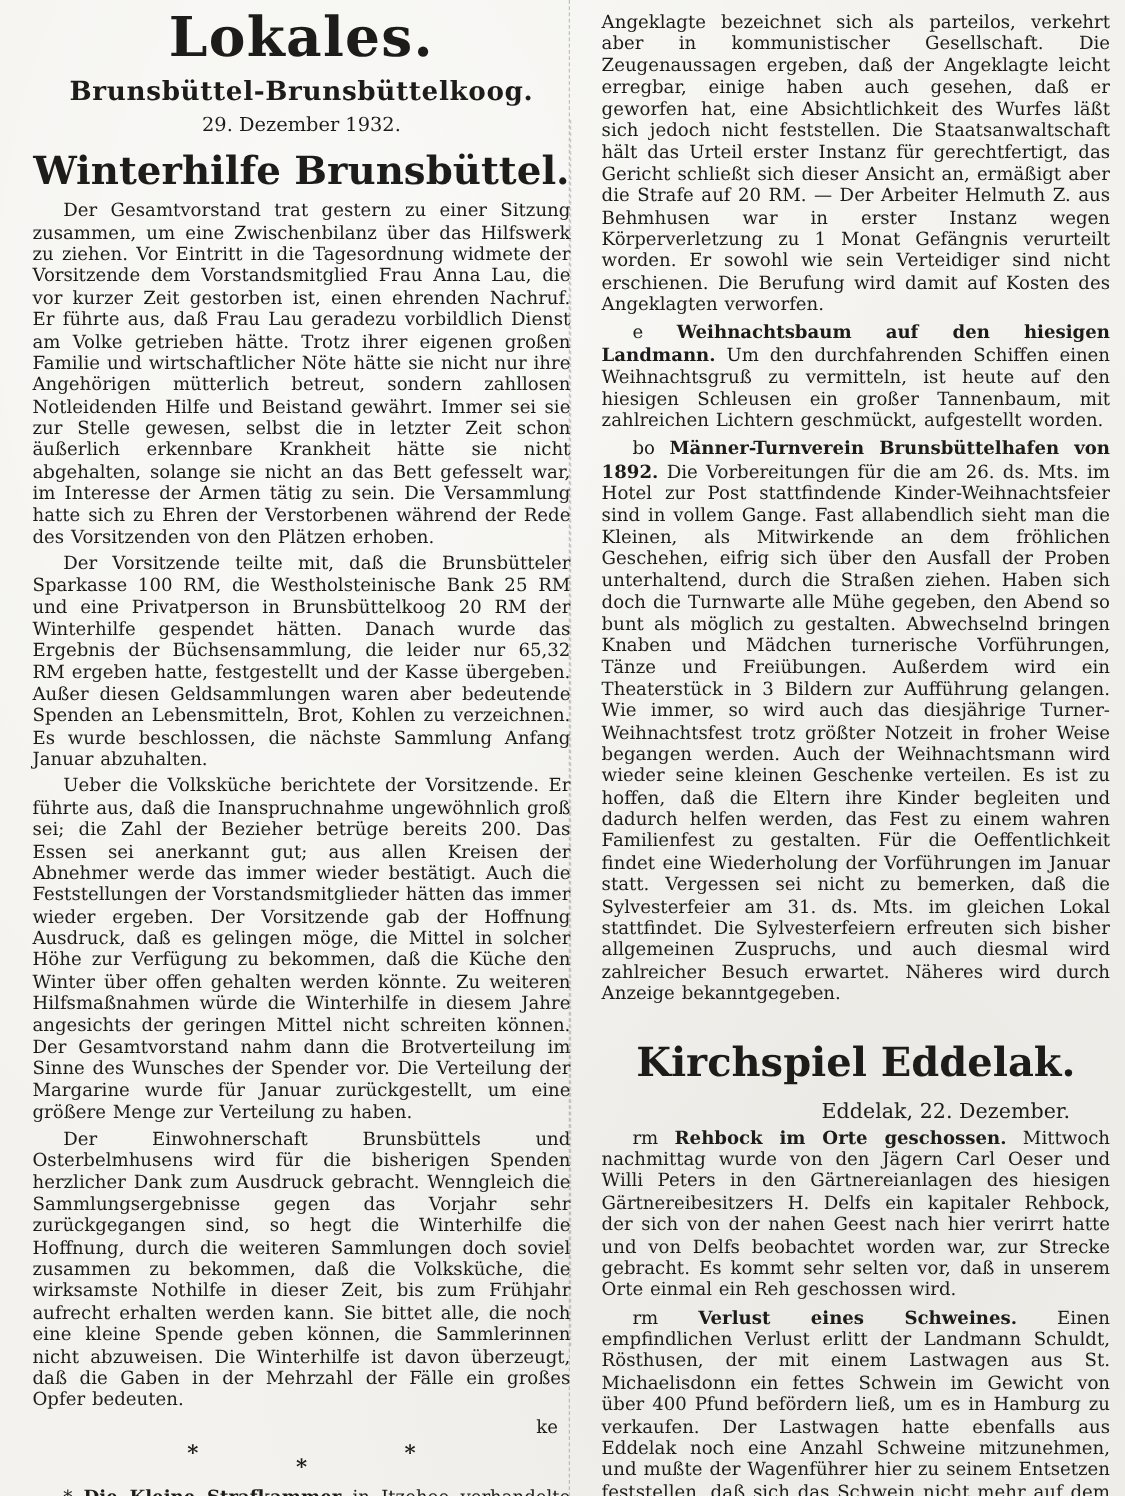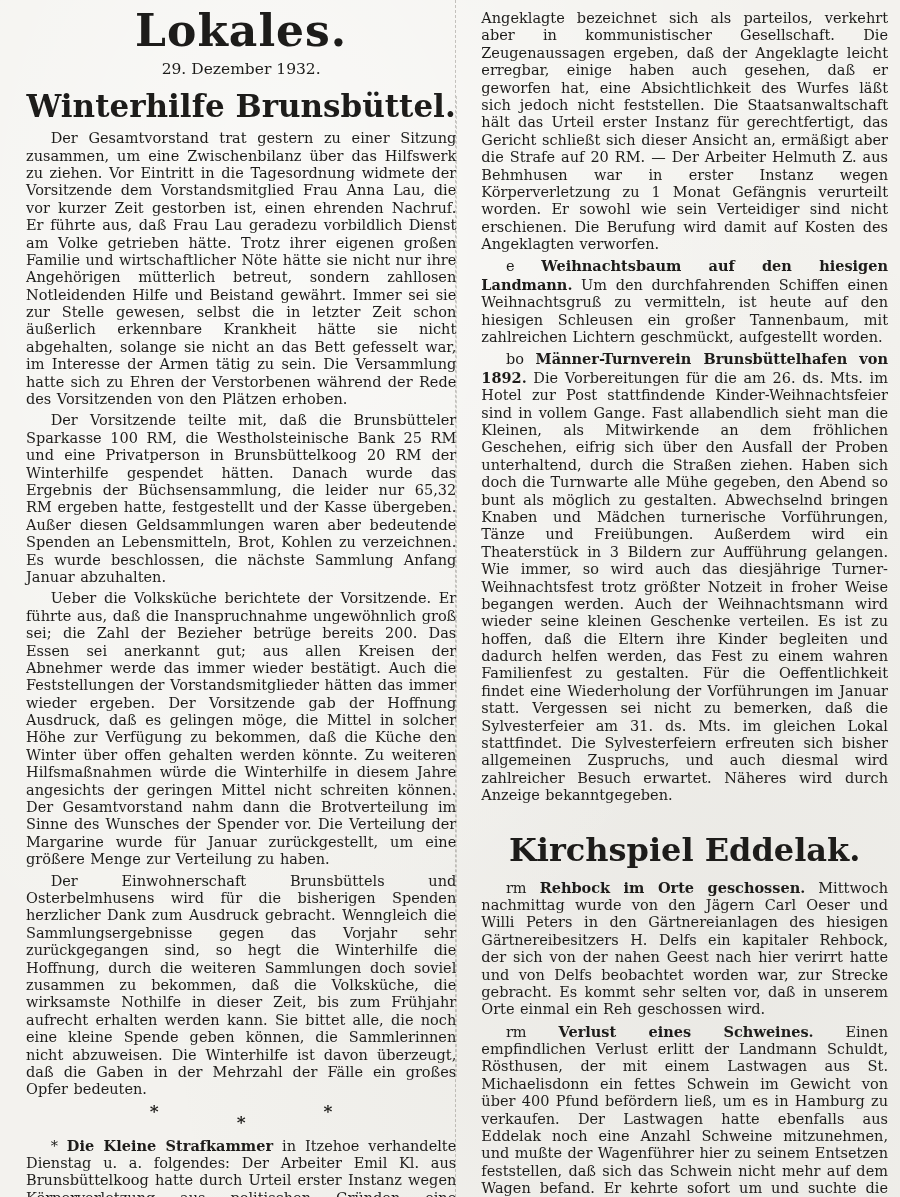--- a/index.html
+++ b/index.html
@@ -114,28 +114,30 @@
   .star-separator .star { line-height: 1; }
   .star-separator .star.mid { margin-top: 11px; }
 </style>
 </head>
 <body>
 
 <div class="page">
 
   <div class="col col-left">
     <h1 class="masthead">Lokales.</h1>
+    <h2 class="region-heading">Brunsbüttel-Brunsbüttelkoog.</h2>
     <p class="date-line">29. Dezember 1932.</p>
 
     <h3 class="article-head">Winterhilfe Brunsbüttel.</h3>
 
     <p class="para indent">Der Gesamtvorstand trat gestern zu einer Sitzung zusammen, um eine Zwischenbilanz über das Hilfswerk zu ziehen. Vor Eintritt in die Tagesordnung widmete der Vorsitzende dem Vorstandsmitglied Frau Anna Lau, die vor kurzer Zeit gestorben ist, einen ehrenden Nachruf. Er führte aus, daß Frau Lau geradezu vorbildlich Dienst am Volke getrieben hätte. Trotz ihrer eigenen großen Familie und wirtschaftlicher Nöte hätte sie nicht nur ihre Angehörigen mütterlich betreut, sondern zahllosen Notleidenden Hilfe und Beistand gewährt. Immer sei sie zur Stelle gewesen, selbst die in letzter Zeit schon äußerlich erkennbare Krankheit hätte sie nicht abgehalten, solange sie nicht an das Bett gefesselt war, im Interesse der Armen tätig zu sein. Die Versammlung hatte sich zu Ehren der Verstorbenen während der Rede des Vorsitzenden von den Plätzen erhoben.</p>
     <p class="para indent">Der Vorsitzende teilte mit, daß die Brunsbütteler Sparkasse 100 RM, die Westholsteinische Bank 25 RM und eine Privatperson in Brunsbüttelkoog 20 RM der Winterhilfe gespendet hätten. Danach wurde das Ergebnis der Büchsensammlung, die leider nur 65,32 RM ergeben hatte, festgestellt und der Kasse übergeben. Außer diesen Geldsammlungen waren aber bedeutende Spenden an Lebensmitteln, Brot, Kohlen zu verzeichnen. Es wurde beschlossen, die nächste Sammlung Anfang Januar abzuhalten.</p>
     <p class="para indent">Ueber die Volksküche berichtete der Vorsitzende. Er führte aus, daß die Inanspruchnahme ungewöhnlich groß sei; die Zahl der Bezieher betrüge bereits 200. Das Essen sei anerkannt gut; aus allen Kreisen der Abnehmer werde das immer wieder bestätigt. Auch die Feststellungen der Vorstandsmitglieder hätten das immer wieder ergeben. Der Vorsitzende gab der Hoffnung Ausdruck, daß es gelingen möge, die Mittel in solcher Höhe zur Verfügung zu bekommen, daß die Küche den Winter über offen gehalten werden könnte. Zu weiteren Hilfsmaßnahmen würde die Winterhilfe in diesem Jahre angesichts der geringen Mittel nicht schreiten können. Der Gesamtvorstand nahm dann die Brotverteilung im Sinne des Wunsches der Spender vor. Die Verteilung der Margarine wurde für Januar zurückgestellt, um eine größere Menge zur Verteilung zu haben.</p>
     <p class="para indent">Der Einwohnerschaft Brunsbüttels und Osterbelmhusens wird für die bisherigen Spenden herzlicher Dank zum Ausdruck gebracht. Wenngleich die Sammlungsergebnisse gegen das Vorjahr sehr zurückgegangen sind, so hegt die Winterhilfe die Hoffnung, durch die weiteren Sammlungen doch soviel zusammen zu bekommen, daß die Volksküche, die wirksamste Nothilfe in dieser Zeit, bis zum Frühjahr aufrecht erhalten werden kann. Sie bittet alle, die noch eine kleine Spende geben können, die Sammlerinnen nicht abzuweisen. Die Winterhilfe ist davon überzeugt, daß die Gaben in der Mehrzahl der Fälle ein großes Opfer bedeuten.</p>
+    <p class="signature">ke</p>
 
     <div class="star-separator">
       <span class="star">*</span>
       <span class="star mid">*</span>
       <span class="star">*</span>
     </div>
 
     <p class="para indent">
       <span class="mark">*</span>
       <span class="lead">Die Kleine Strafkammer</span>
@@ -156,20 +158,21 @@
       <span>Um den durchfahrenden Schiffen einen Weihnachtsgruß zu vermitteln, ist heute auf den hiesigen Schleusen ein großer Tannenbaum, mit zahlreichen Lichtern geschmückt, aufgestellt worden.</span>
     </p>
 
     <p class="para indent">
       <span class="mark">bo</span>
       <span class="lead">Männer-Turnverein Brunsbüttelhafen von 1892.</span>
       <span>Die Vorbereitungen für die am 26. ds. Mts. im Hotel zur Post stattfindende Kinder-Weihnachtsfeier sind in vollem Gange. Fast allabendlich sieht man die Kleinen, als Mitwirkende an dem fröhlichen Geschehen, eifrig sich über den Ausfall der Proben unterhaltend, durch die Straßen ziehen. Haben sich doch die Turnwarte alle Mühe gegeben, den Abend so bunt als möglich zu gestalten. Abwechselnd bringen Knaben und Mädchen turnerische Vorführungen, Tänze und Freiübungen. Außerdem wird ein Theaterstück in 3 Bildern zur Aufführung gelangen. Wie immer, so wird auch das diesjährige Turner-Weihnachtsfest trotz größter Notzeit in froher Weise begangen werden. Auch der Weihnachtsmann wird wieder seine kleinen Geschenke verteilen. Es ist zu hoffen, daß die Eltern ihre Kinder begleiten und dadurch helfen werden, das Fest zu einem wahren Familienfest zu gestalten. Für die Oeffentlichkeit findet eine Wiederholung der Vorführungen im Januar statt. Vergessen sei nicht zu bemerken, daß die Sylvesterfeier am 31. ds. Mts. im gleichen Lokal stattfindet. Die Sylvesterfeiern erfreuten sich bisher allgemeinen Zuspruchs, und auch diesmal wird zahlreicher Besuch erwartet. Näheres wird durch Anzeige bekanntgegeben.</span>
     </p>
 
     <h3 class="section-head">Kirchspiel Eddelak.</h3>
+    <p class="dateline-right">Eddelak, 22. Dezember.</p>
 
     <p class="para indent">
       <span class="mark">rm</span>
       <span class="lead">Rehbock im Orte geschossen.</span>
       <span>Mittwoch nachmittag wurde von den Jägern Carl Oeser und Willi Peters in den Gärtnereianlagen des hiesigen Gärtnereibesitzers H. Delfs ein kapitaler Rehbock, der sich von der nahen Geest nach hier verirrt hatte und von Delfs beobachtet worden war, zur Strecke gebracht. Es kommt sehr selten vor, daß in unserem Orte einmal ein Reh geschossen wird.</span>
     </p>
 
     <p class="para indent">
       <span class="mark">rm</span>
       <span class="lead">Verlust eines Schweines.</span>

